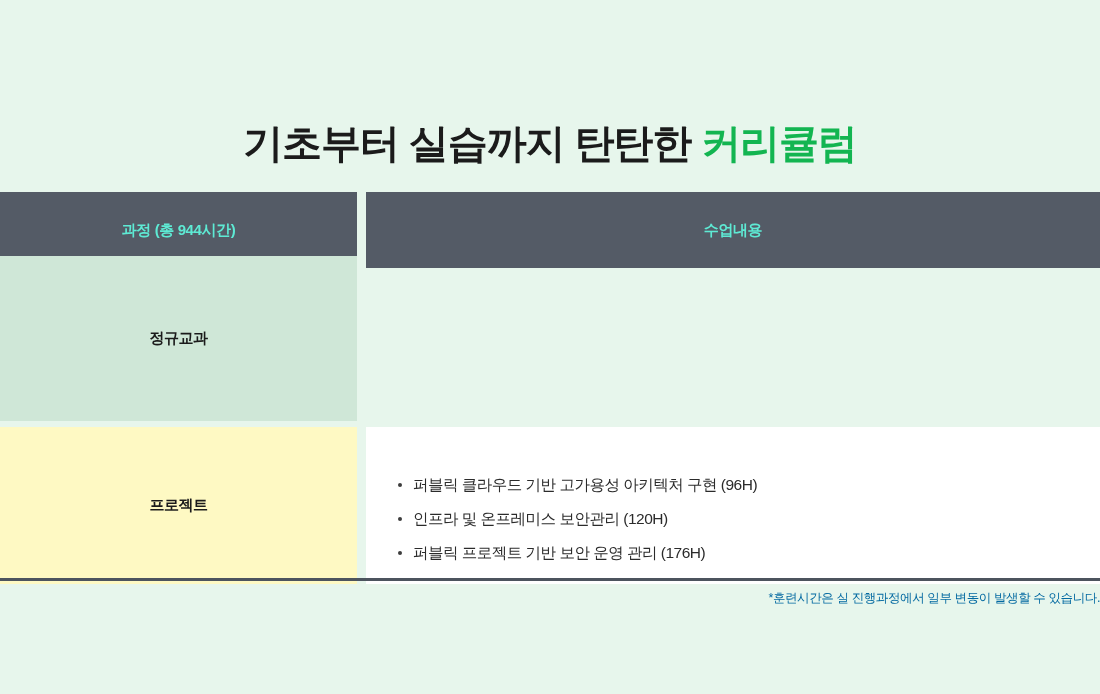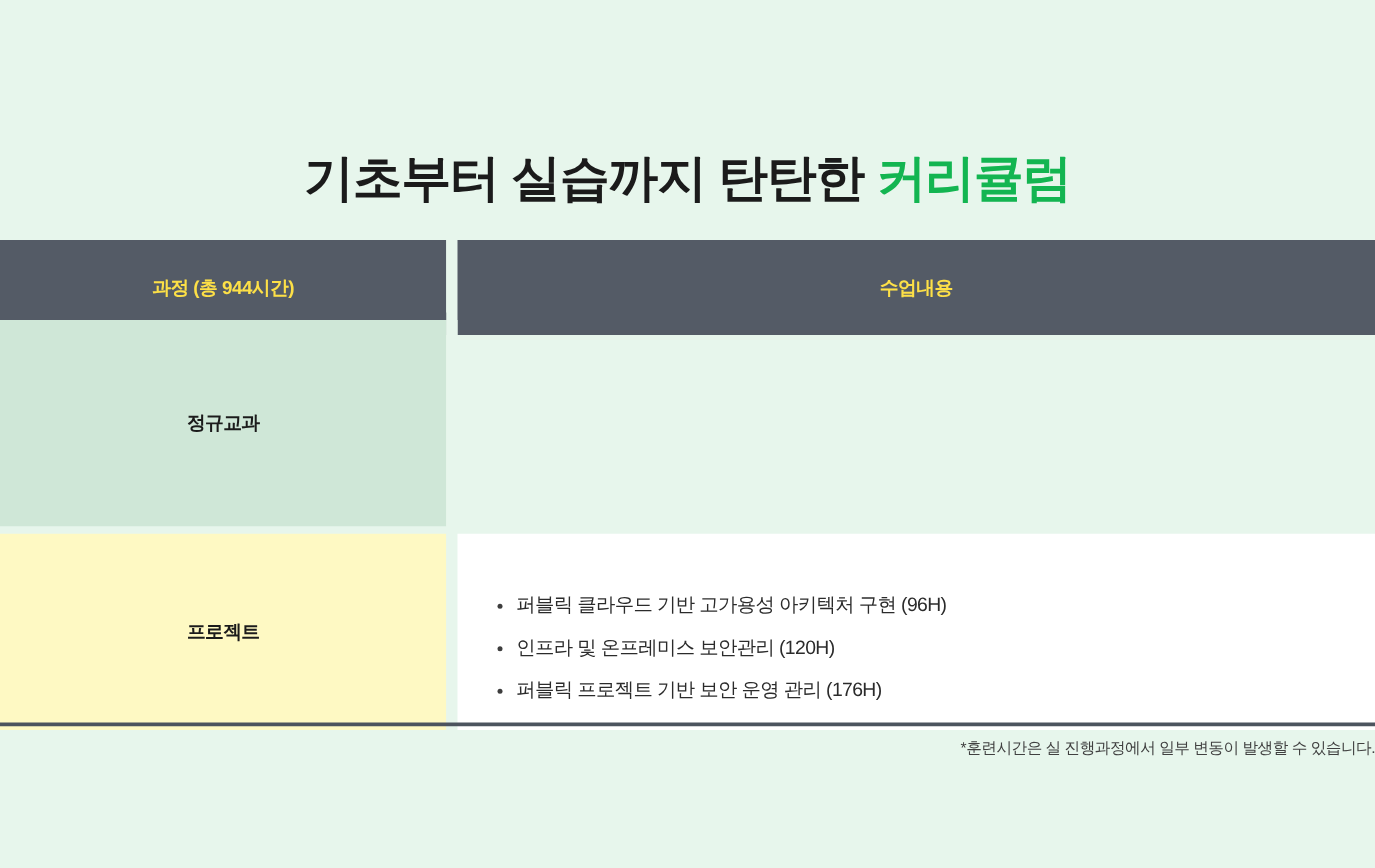--- a/index.html
+++ b/index.html
@@ -57,21 +57,21 @@
     background: #e7f6ec;
   }
   .col-right {
     flex: 1 1 auto;
   }
 
   
   .head-row { height: 58px; }
   .head-cell {
     background: #545b66;
-    color: #fde047;
+    color: #5eead4;
     font-size: 15px;
     font-weight: bold;
     letter-spacing: -0.4px;
     display: flex;
     align-items: center;
     justify-content: center;
     height: 76px;
   }
 
   .vspacer {
@@ -137,21 +137,21 @@
   }
 
   .footnote {
     position: absolute;
     right: 0px;
     top: 590px;
     width: 1100px;
     text-align: right;
     font-size: 12.5px;
     letter-spacing: -0.4px;
-    color: #404040;
+    color: #0369a1;
     white-space: nowrap;
   }
 </style>
 </head>
 <body>
 
 <div class="title-wrap">
   <h1 class="title"><span>기초부터 실습까지 탄탄한 </span><span class="accent">커리큘럼</span></h1>
 </div>
 

